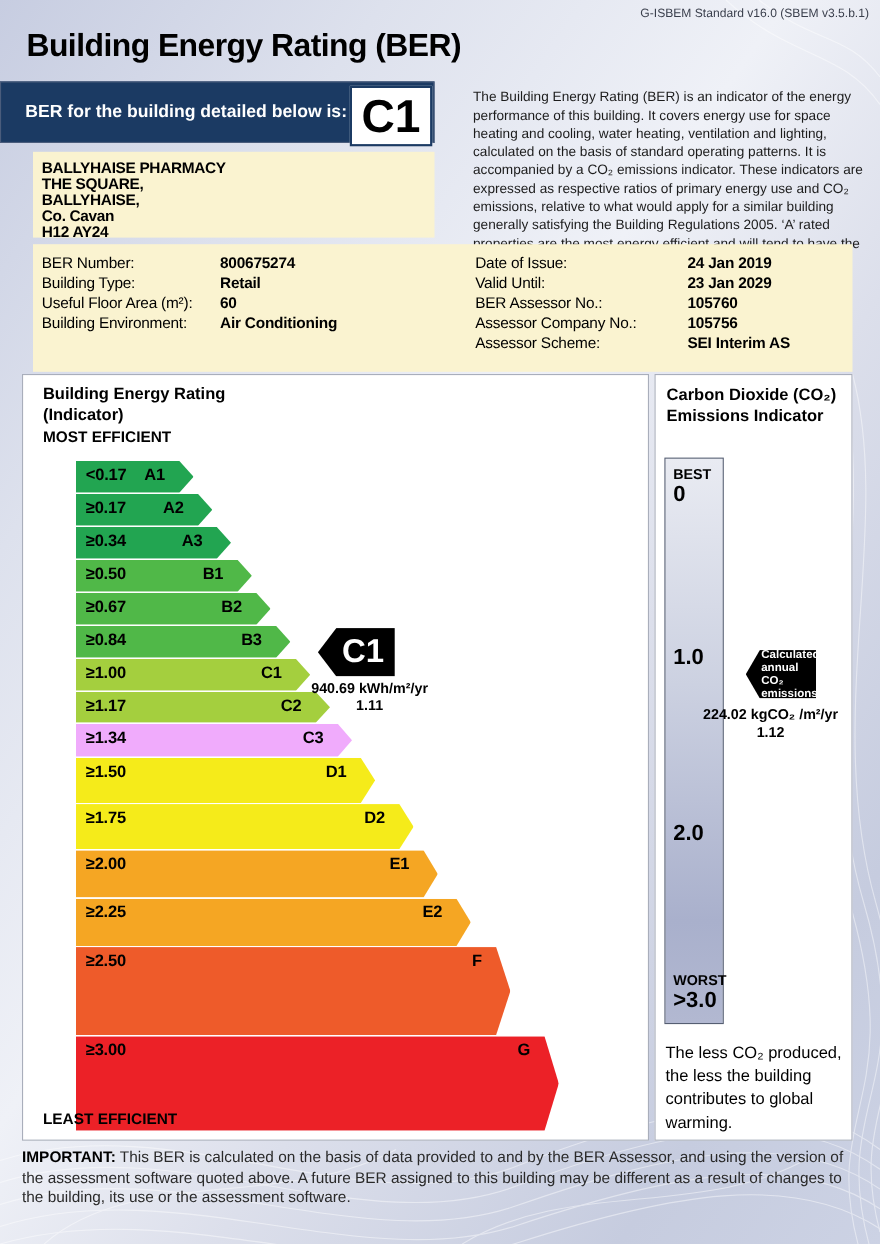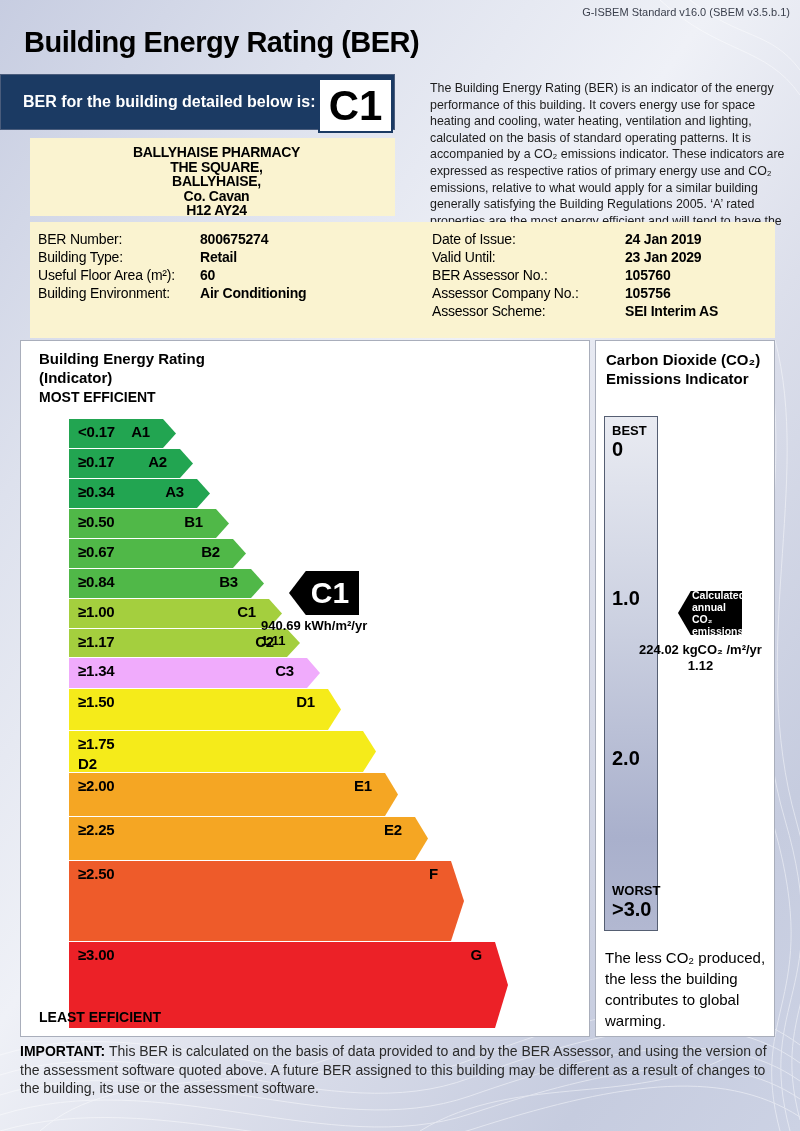--- a/index.html
+++ b/index.html
@@ -12,21 +12,21 @@
   .layer{position:absolute;z-index:1;}
 
   .version{top:6px;right:10px;font-size:11px;color:#3a3f4c;}
   .doc-title{top:26px;left:24px;font-size:29px;font-weight:bold;letter-spacing:-0.5px;}
 
   .banner{top:74px;left:0;width:395px;height:56px;background:#1b3a63;border:1px solid #4a5c7c;box-sizing:border-box;}
   .banner-label{position:absolute;left:22px;top:18px;color:#fff;font-weight:bold;font-size:16px;}
   .rating-box{position:absolute;left:318px;top:78px;width:71px;height:51px;background:#fff;border:2px solid #1b3a63;
     display:flex;align-items:center;justify-content:center;font-size:42px;font-weight:bold;z-index:2;}
 
-  .address-box{top:138px;left:30px;width:365px;height:78px;background:#faf3d0;padding:7px 0 0 8px;box-sizing:border-box;text-align:center;}
+  .address-box{top:138px;left:30px;width:365px;height:78px;background:#faf3d0;padding:7px 0 0 8px;box-sizing:border-box;}
   .address-line{font-size:14px;font-weight:bold;line-height:14.5px;letter-spacing:-0.3px;}
 
   .intro{top:80px;left:430px;width:362px;font-size:12.4px;line-height:16.6px;color:#1c1c1c;}
 
   .details-band{top:222px;left:30px;width:745px;height:116px;background:#faf3d0;}
   .details-col{position:absolute;top:8px;}
   .details-col.left{left:8px;width:380px;}
   .details-col.right{left:402px;width:335px;}
   .detail-row{display:flex;font-size:14px;line-height:18px;letter-spacing:-0.2px;}
   .detail-label{flex:0 0 auto;}
@@ -48,21 +48,21 @@
     padding:4px 26px 0 9px;font-size:15px;font-weight:bold;letter-spacing:-0.2px;
     clip-path:polygon(0 0,calc(100% - 13px) 0,100% 50%,calc(100% - 13px) 100%,0 100%);
     margin-bottom:1px;
   }
   .band .thr{text-decoration:none;}
 
   .rating-pointer{position:absolute;left:268px;top:230px;width:70px;height:44px;background:#000;
     clip-path:polygon(0 50%,24% 0,100% 0,100% 100%,24% 100%);
     display:flex;align-items:center;justify-content:center;padding-left:12px;box-sizing:border-box;
     color:#fff;font-size:30px;font-weight:bold;}
-  .rating-values{position:absolute;left:240px;top:277px;width:150px;font-weight:bold;font-size:13px;line-height:15px;}
+  .rating-values{position:absolute;left:240px;top:277px;width:150px;text-align:center;font-weight:bold;font-size:13px;line-height:15px;}
 
   .co2-title{position:absolute;left:10px;top:9px;font-size:15px;font-weight:bold;line-height:19px;}
   .co2-bar{position:absolute;left:8px;top:75px;width:54px;height:515px;border:1px solid #555e72;box-sizing:border-box;
     background:linear-gradient(180deg,#e9ebf2 0%,#ccd1e1 40%,#a9b0cc 82%,#b2b8d1 100%);}
   .co2-bar .lab{position:absolute;left:7px;font-weight:bold;}
   .lab-best{top:6px;font-size:13px;}
   .lab-0{top:21px;font-size:20px;}
   .lab-1{top:170px;font-size:20px;}
   .lab-2{top:330px;font-size:20px;}
   .lab-worst{top:466px;font-size:13px;}
@@ -202,21 +202,21 @@
           <span class="grade">C2</span>
         </div>
       <div class="band" style="width: 251px; height: 30px; background: #f0abfc;">
           <span class="thr">≥1.34</span>
           <span class="grade">C3</span>
         </div>
       <div class="band" style="width: 272px; height: 41px; background: rgb(245, 235, 26);">
           <span class="thr">≥1.50</span>
           <span class="grade">D1</span>
         </div>
-      <div class="band" style="width: 307px; height: 41px; background: rgb(245, 235, 26); flex-direction: column;">
+      <div class="band" style="width: 307px; height: 41px; background: rgb(245, 235, 26);">
           <span class="thr">≥1.75</span>
           <span class="grade">D2</span>
         </div>
       <div class="band" style="width: 329px; height: 43px; background: rgb(245, 166, 35);">
           <span class="thr">≥2.00</span>
           <span class="grade">E1</span>
         </div>
       <div class="band" style="width: 359px; height: 43px; background: rgb(245, 166, 35);">
           <span class="thr">≥2.25</span>
           <span class="grade">E2</span>

